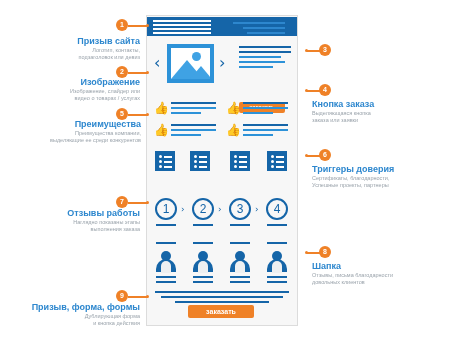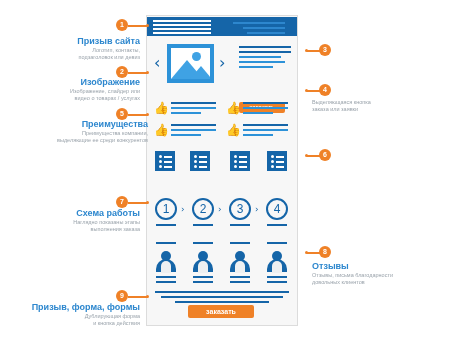--- a/index.html
+++ b/index.html
@@ -310,31 +310,31 @@
 
   <div class="cal left" style="left:0px;top:77px;width:146px;padding-right:6px;box-sizing:border-box;">
     <div class="ttl">Изображение</div>
     <div class="sub" style="white-space:pre-line;">Изображение, слайдер или
 видео о товарах / услугах</div>
   </div>
   <div class="lead" style="left:128px;top:72px;width:20px;"></div>
   <div class="dot" style="left:146px;top:71px;"></div>
   <div class="badge" style="left:116px;top:66px;">2</div>
 
-  <div class="cal left" style="left:8px;top:119px;width:146px;padding-right:6px;box-sizing:border-box;">
+  <div class="cal left" style="left:1px;top:119px;width:146px;padding-right:6px;box-sizing:border-box;">
     <div class="ttl">Преимущества</div>
     <div class="sub" style="white-space:pre-line;">Преимущества компании,
 выделяющие ее среди конкурентов</div>
   </div>
   <div class="lead" style="left:128px;top:114px;width:20px;"></div>
   <div class="dot" style="left:146px;top:113px;"></div>
   <div class="badge" style="left:116px;top:108px;">5</div>
 
   <div class="cal left" style="left:0px;top:208px;width:146px;padding-right:6px;box-sizing:border-box;">
-    <div class="ttl">Схема работы</div>
+    <div class="ttl">Отзывы работы</div>
     <div class="sub" style="white-space:pre-line;">Наглядно показаны этапы
 выполнения заказа</div>
   </div>
   <div class="lead" style="left:128px;top:202px;width:20px;"></div>
   <div class="dot" style="left:146px;top:201px;"></div>
   <div class="badge" style="left:116px;top:196px;">7</div>
 
   <div class="cal left" style="left:0px;top:302px;width:146px;padding-right:6px;box-sizing:border-box;">
     <div class="ttl">Призыв, форма, формы</div>
     <div class="sub" style="white-space:pre-line;">Дублирующая форма
@@ -342,33 +342,39 @@
   </div>
   <div class="lead" style="left:128px;top:296px;width:20px;"></div>
   <div class="dot" style="left:146px;top:295px;"></div>
   <div class="badge" style="left:116px;top:290px;">9</div>
 
   <div class="lead" style="left:307px;top:50px;width:18px;"></div>
   <div class="dot" style="left:305px;top:49px;"></div>
   <div class="badge" style="left:319px;top:44px;">3</div>
 
   <div class="cal right" style="left:312px;top:99px;width:141px;">
+    <div class="ttl">Кнопка заказа</div>
     <div class="sub" style="white-space:pre-line;">Выделяющаяся кнопка
 заказа или заявки</div>
   </div>
   <div class="lead" style="left:307px;top:90px;width:18px;"></div>
   <div class="dot" style="left:305px;top:89px;"></div>
   <div class="badge" style="left:319px;top:84px;">4</div>
 
+  <div class="cal right" style="left:312px;top:164px;width:141px;">
+    <div class="ttl">Триггеры доверия</div>
+    <div class="sub" style="white-space:pre-line;">Сертификаты, благодарности,
+Успешные проекты, партнеры</div>
+  </div>
   <div class="lead" style="left:307px;top:155px;width:18px;"></div>
   <div class="dot" style="left:305px;top:154px;"></div>
   <div class="badge" style="left:319px;top:149px;">6</div>
 
   <div class="cal right" style="left:312px;top:261px;width:141px;">
-    <div class="ttl">Отзывы</div>
+    <div class="ttl">Шапка</div>
     <div class="sub" style="white-space:pre-line;">Отзывы, письма благодарности
 довольных клиентов</div>
   </div>
   <div class="lead" style="left:307px;top:252px;width:18px;"></div>
   <div class="dot" style="left:305px;top:251px;"></div>
   <div class="badge" style="left:319px;top:246px;">8</div>
 
 </div>
 
 </body></html>

